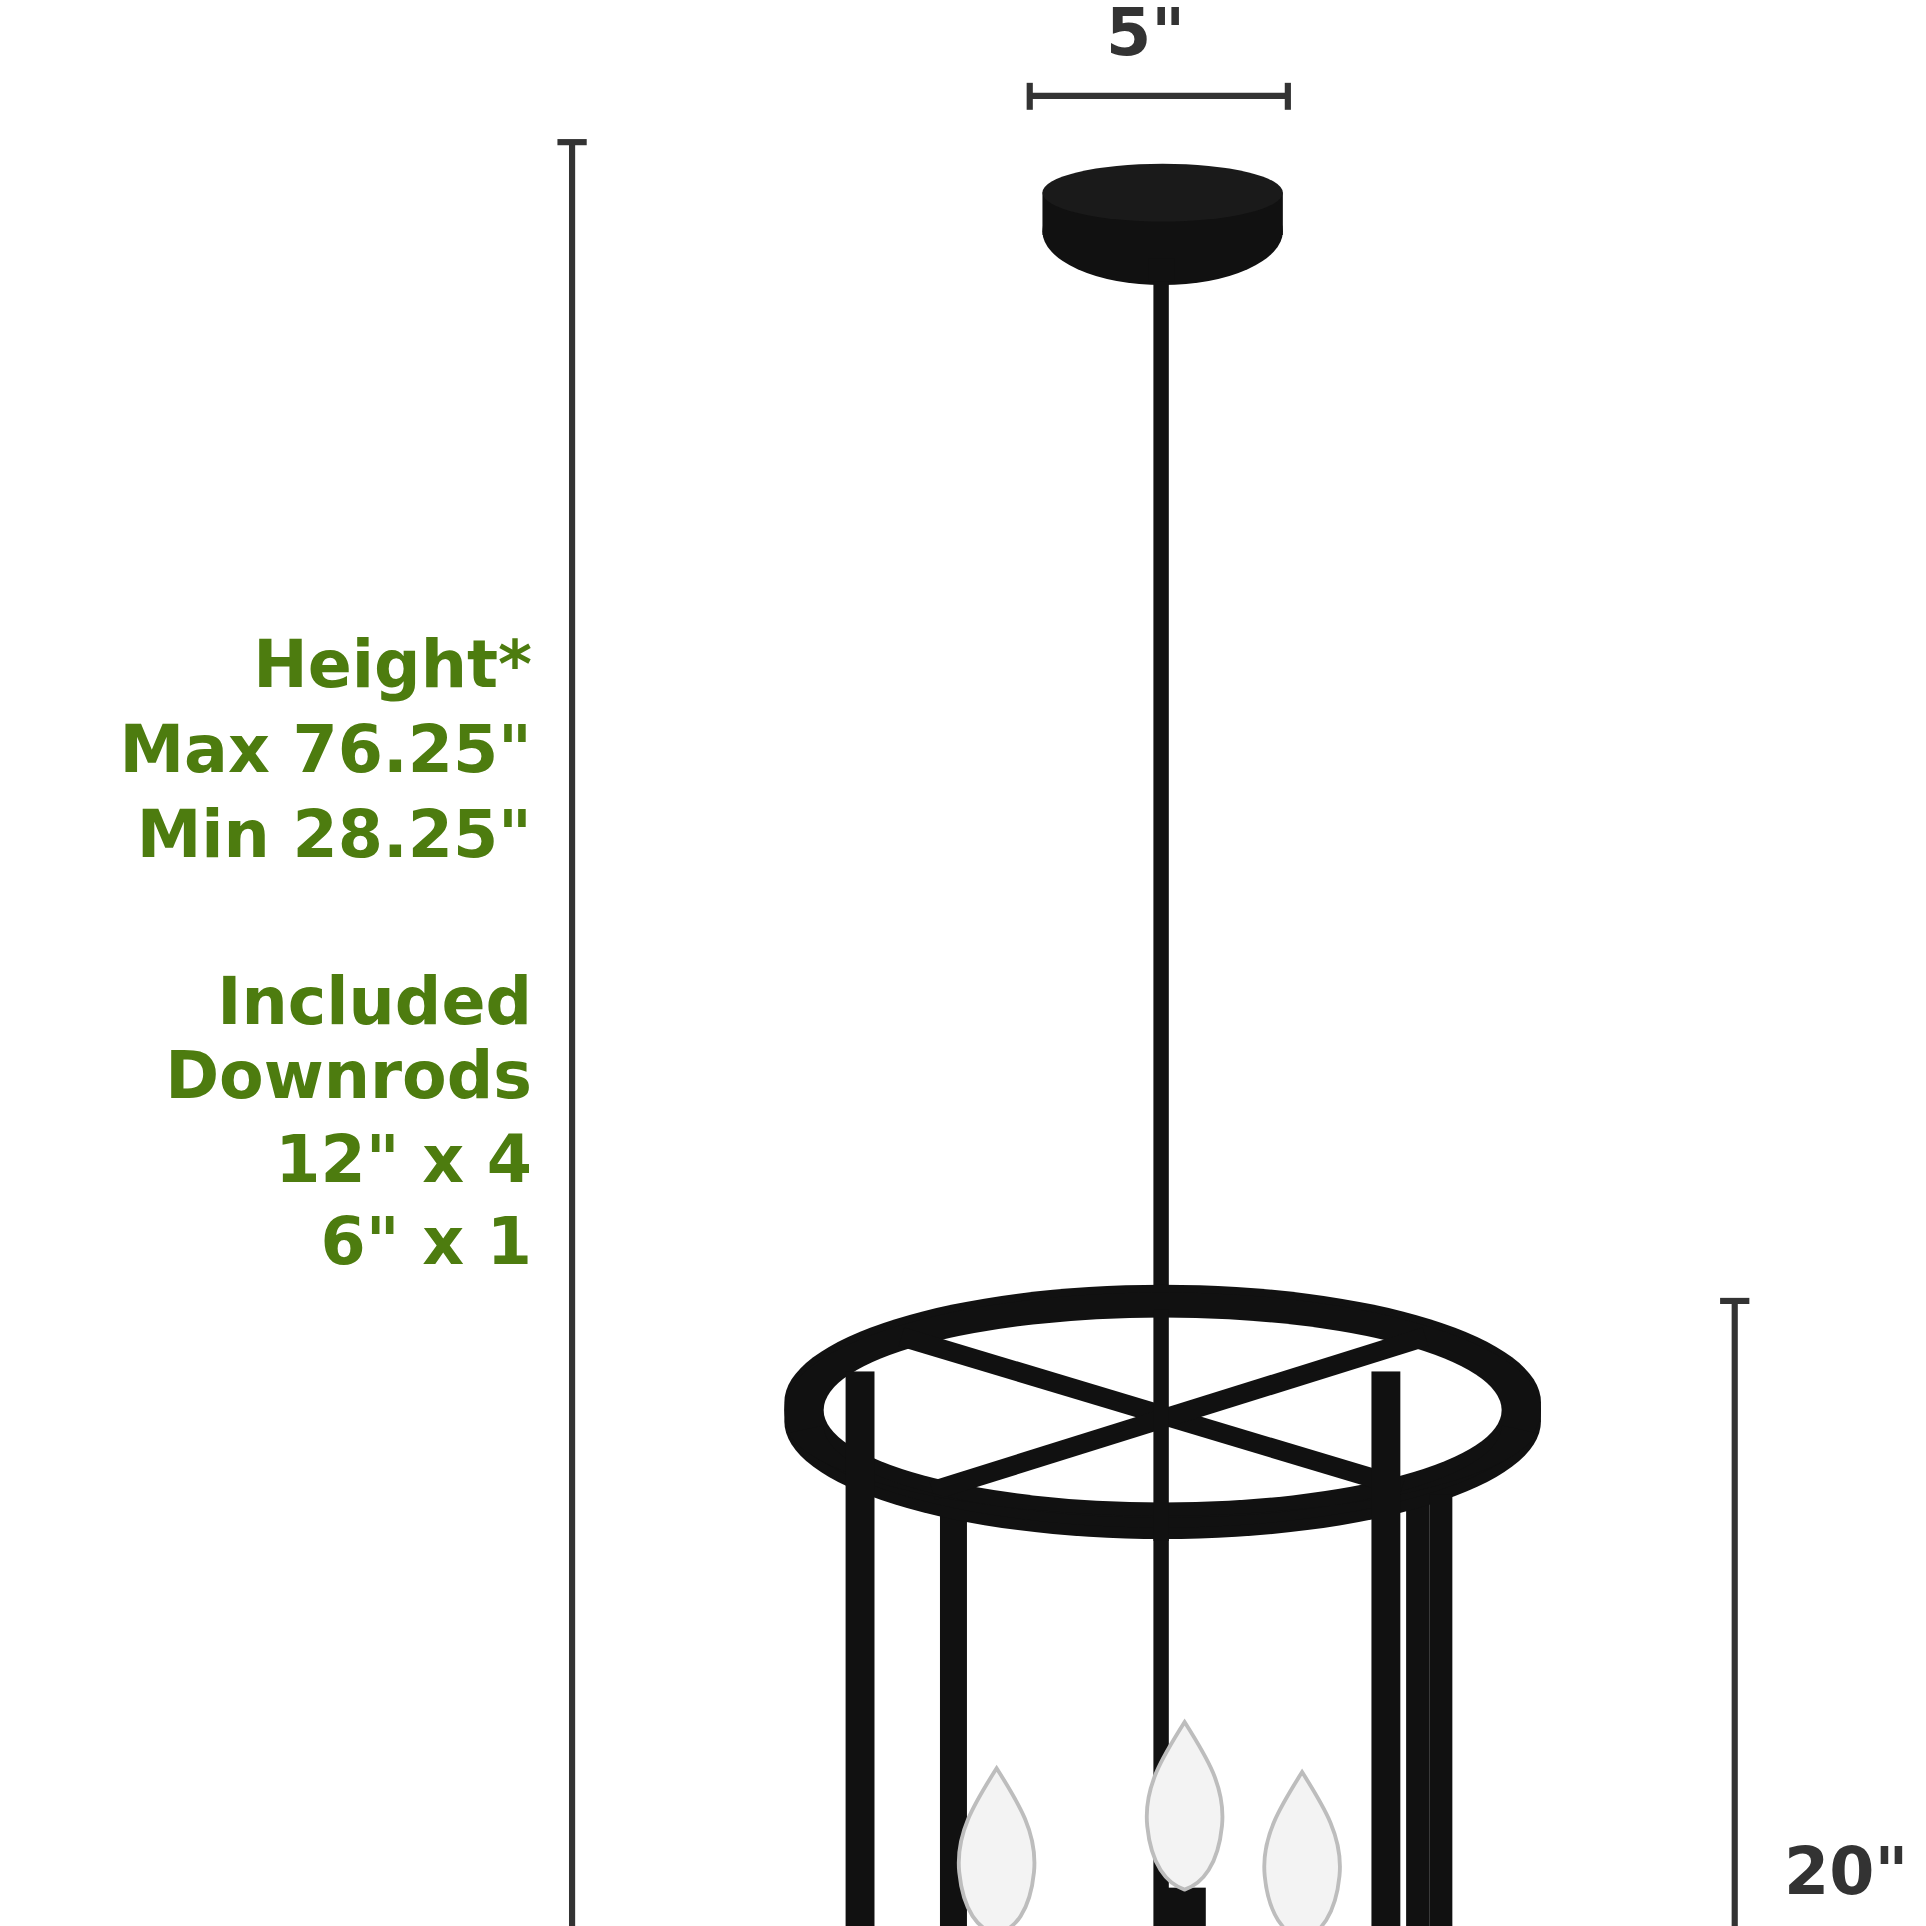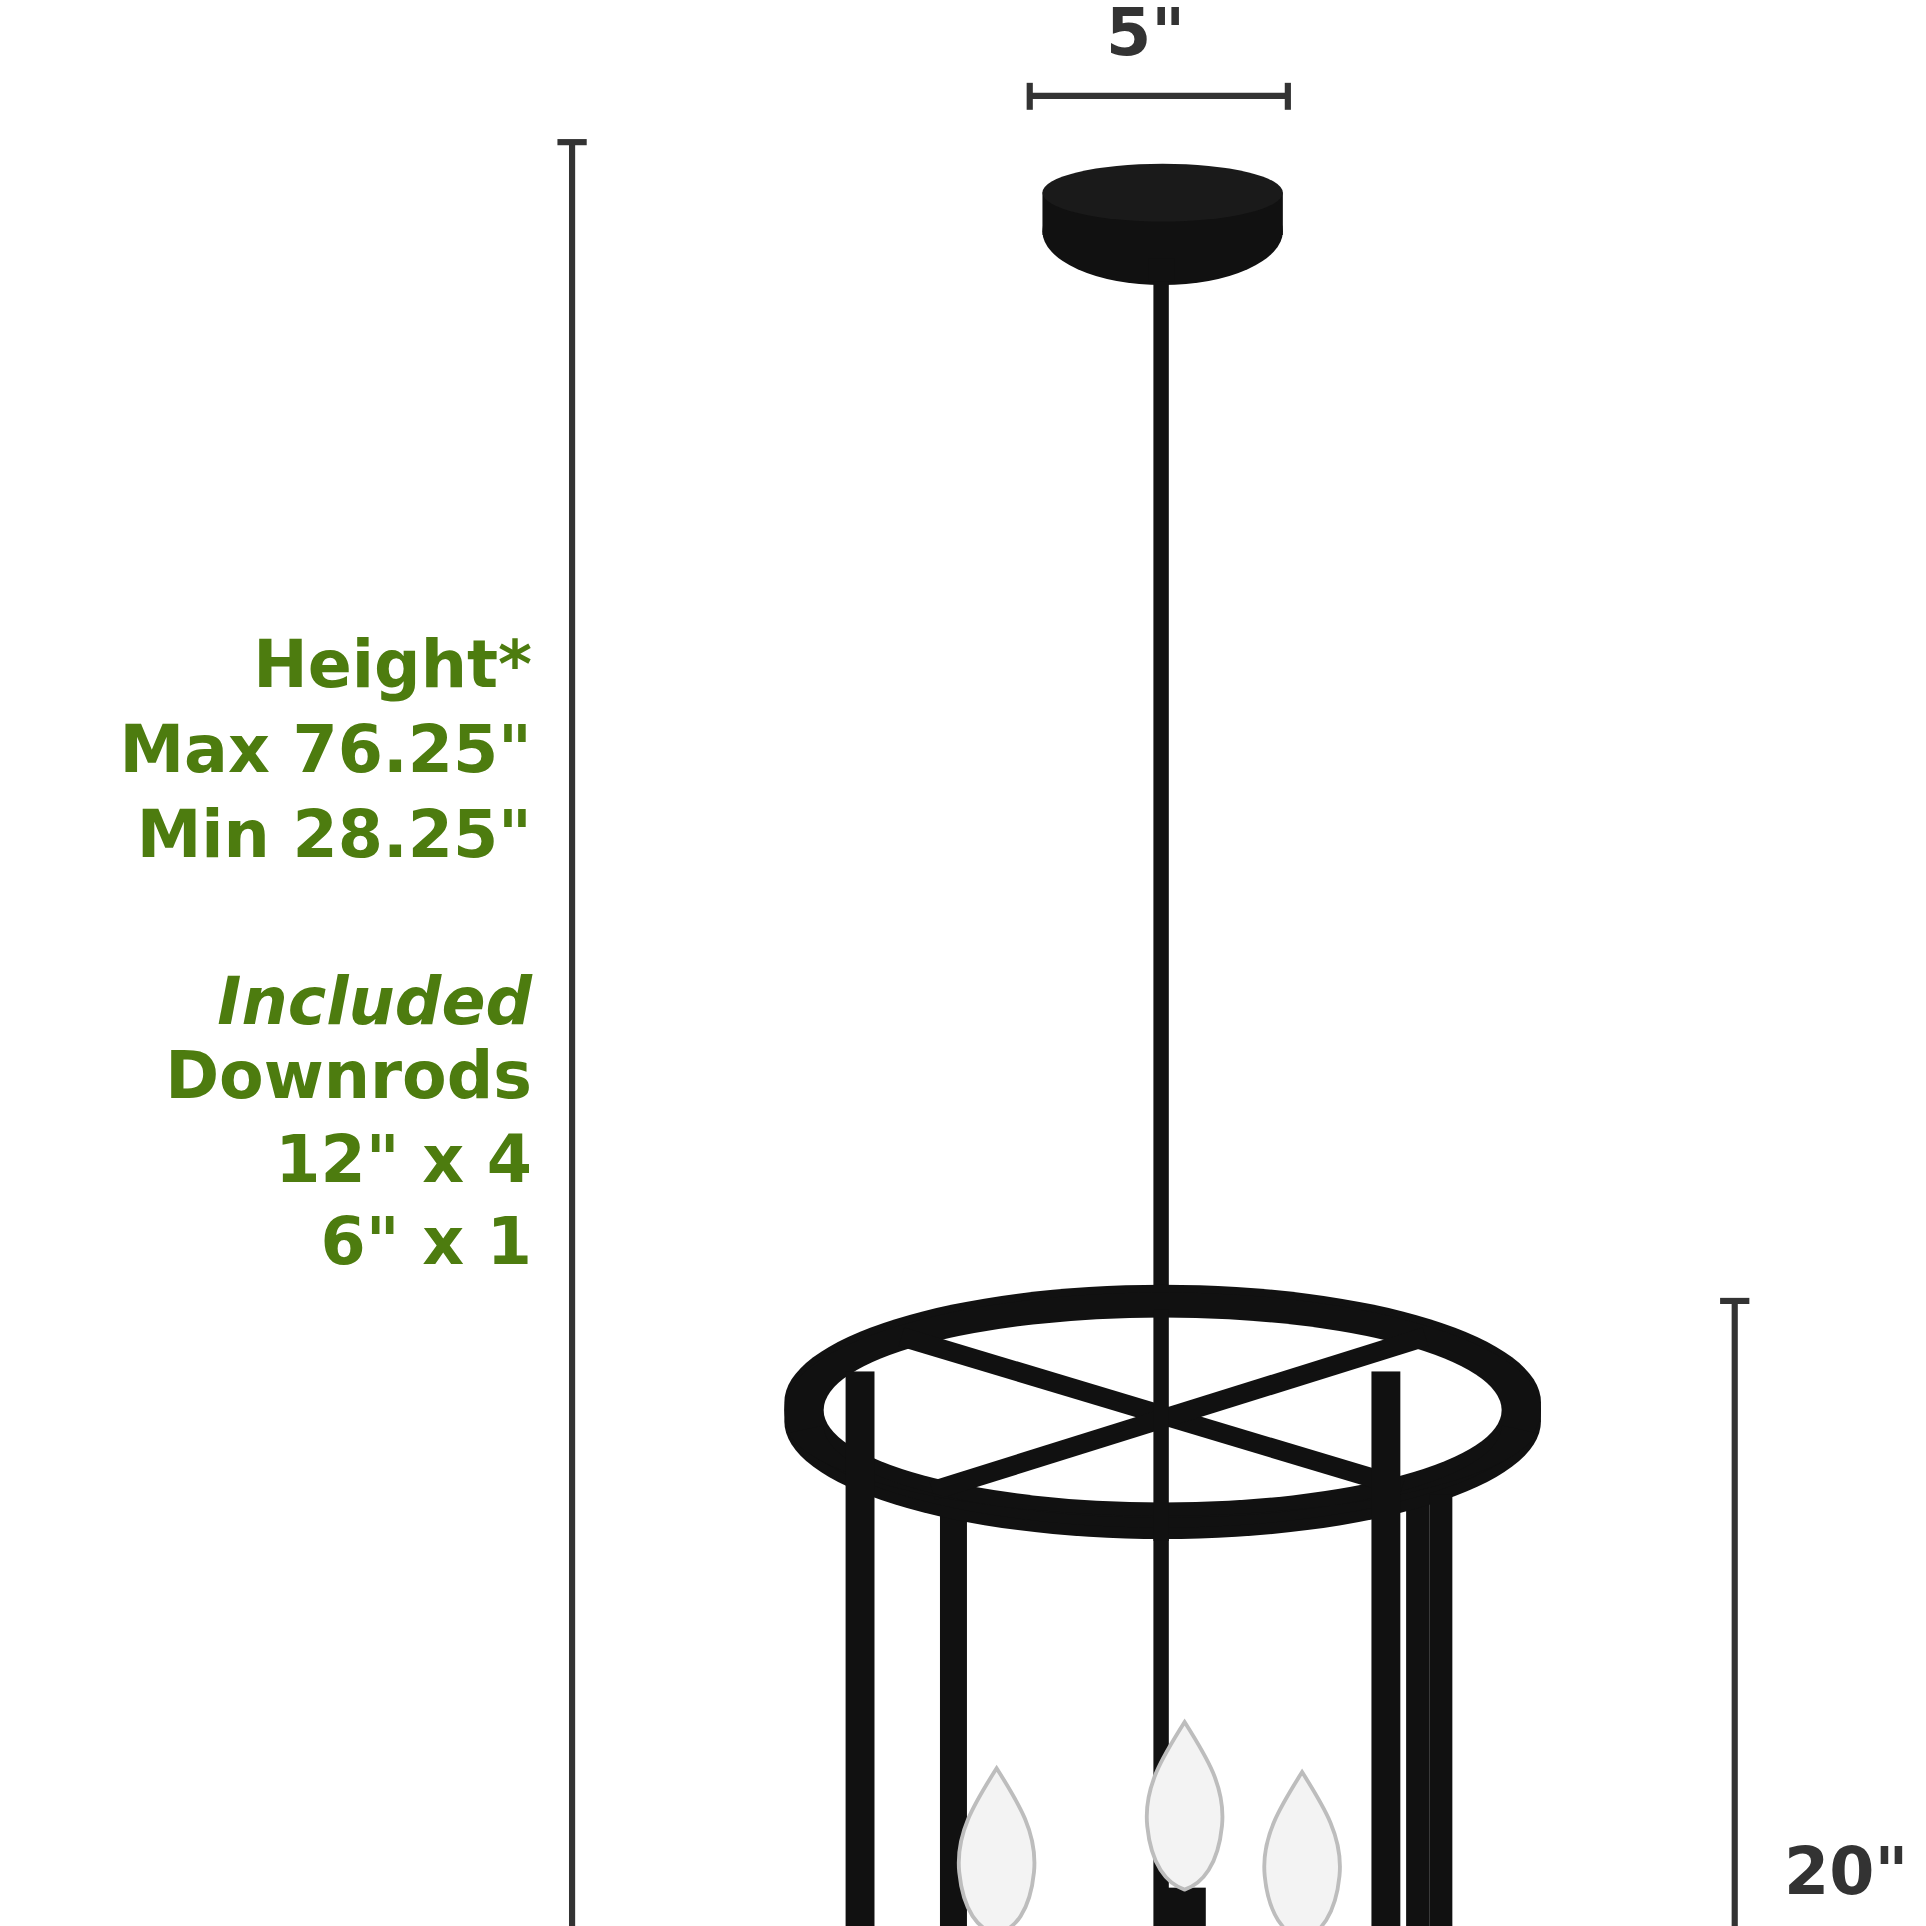--- a/index.html
+++ b/index.html
@@ -108,18 +108,18 @@
 <div class="label" style="left:1106px;top:0px;font-size:65px;">5"</div>
 <div class="label" style="left:1784px;top:1839px;font-size:65px;">20"</div>
 
 <div>
   <div class="left-text" style="top:632px;">Height*</div>
   <div class="left-text" style="top:717px;">Max 76.25"</div>
   <div class="left-text" style="top:802px;">Min 28.25"</div>
 </div>
 
 <div>
-  <div class="left-text" style="top:969px;font-style:italic;">Included</div>
+  <div class="left-text" style="top:969px;">Included</div>
   <div class="left-text" style="top:1043px;margin-left:12px;">Downrods</div>
   <div class="left-text" style="top:1127px;">12" x 4</div>
   <div class="left-text" style="top:1209px;">6" x 1</div>
 </div>
 
 
 </body></html>

